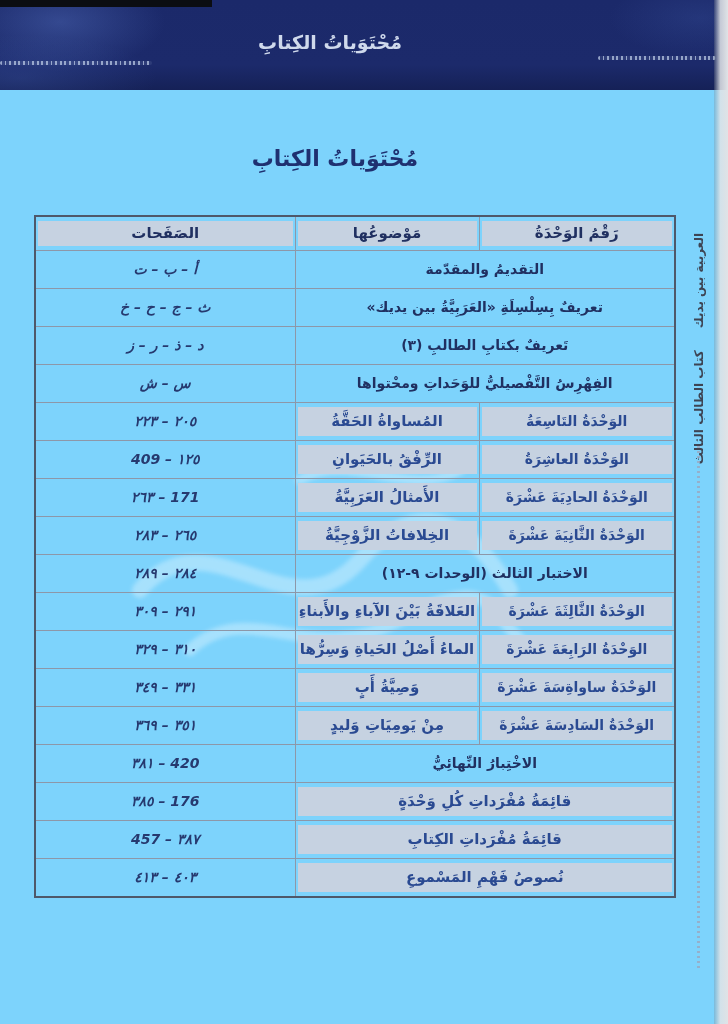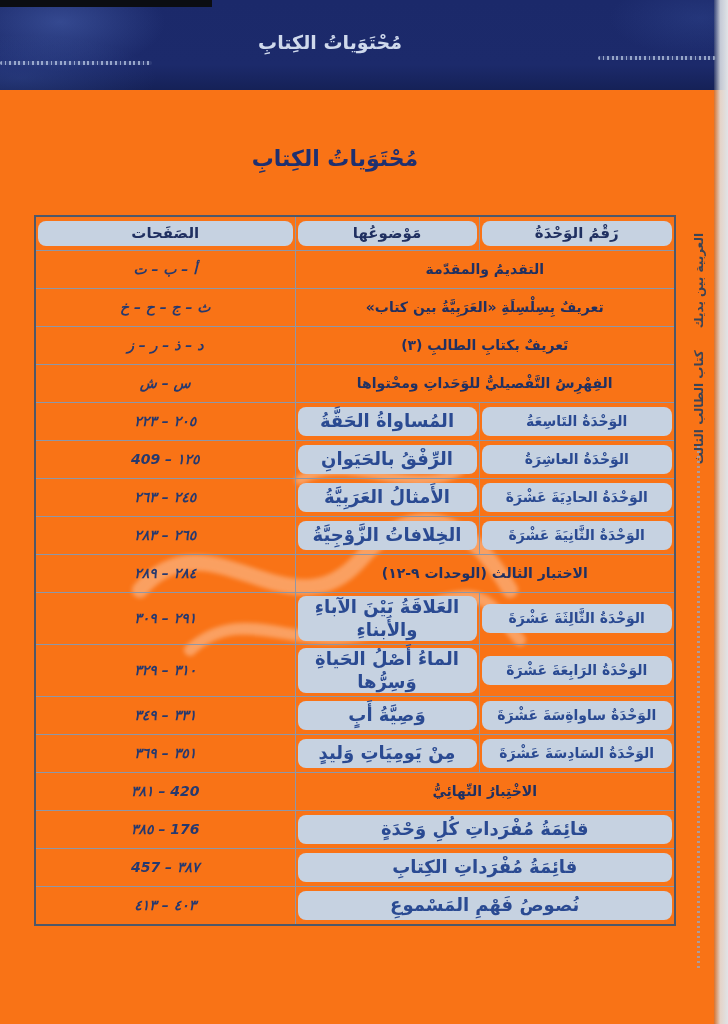--- a/index.html
+++ b/index.html
@@ -1,19 +1,19 @@
 <!DOCTYPE html>
 <html lang="ar" dir="rtl"><head>
 <meta charset="utf-8">
 <style>
   html,body{margin:0;padding:0;}
   body{background:#dfe2e6;}
   .screen{
     position:relative;width:728px;height:1024px;overflow:hidden;
-    background:#f97316;
+    background:#7dd3fc;
     font-family:"DejaVu Sans",sans-serif;
     direction:rtl;
   }
   
   .band{
     position:absolute;top:0;left:0;width:728px;height:90px;
     background:
       radial-gradient(ellipse 150px 70px at 60px 22px, rgba(90,120,200,.40), transparent 70%),
       radial-gradient(ellipse 190px 60px at 20px 78px, rgba(70,100,180,.28), transparent 72%),
       radial-gradient(ellipse 130px 55px at 700px 18px, rgba(70,100,180,.22), transparent 70%),
@@ -39,26 +39,26 @@
   
   .watermark{position:absolute;left:100px;top:420px;width:430px;height:270px;opacity:.32;filter:blur(2px);pointer-events:none;}
   
   .toc{position:absolute;top:215px;right:52px;width:640px;z-index:2;}
   table{width:640px;border-collapse:collapse;table-layout:fixed;direction:rtl;border:2px solid #4e586a;}
   th,td{border:1px solid #8d97a8;padding:0;height:37px;vertical-align:middle;}
   tr.hdr th{height:33px;}
   .cellbox{
     margin:3px 2px;min-height:29px;
     display:flex;align-items:center;justify-content:center;
-    font-weight:bold;font-size:14px;line-height:1.25;text-align:center;border-radius:8px;
+    font-weight:bold;font-size:14px;line-height:1.25;text-align:center;
   }
   tr.hdr .cellbox{min-height:25px;font-size:15px;color:#203061;}
   .shade{background:#c6d2e1;}
   td.unit .cellbox,td.topic .cellbox{color:#2a4a92;text-align:center;}
-  td.topic .cellbox{font-size:18px;}
+  td.topic .cellbox{font-size:15px;}
   tr.plainrow td.topic .cellbox{color:#203061;font-size:14px;}
   td.pages .cellbox{color:#26396f;font-size:14px;letter-spacing:1px;font-style:italic;}
   
   .side-text{
     position:absolute;top:233px;left:492px;width:200px;height:17px;
     transform-origin:100% 0;transform:rotate(-90deg);
     display:flex;flex-direction:row;direction:rtl;gap:22px;
     color:#3d4454;font-size:12px;font-weight:bold;white-space:nowrap;
   }
   .vchain{
@@ -116,21 +116,21 @@
           <tr class="plainrow">
             <td colspan="2" class="topic">
               <div class="cellbox">التقديمُ والمقدّمة</div>
             </td>
             <td class="pages">
               <div class="cellbox">أ – ب – ت</div>
             </td>
           </tr>
           <tr class="plainrow">
             <td colspan="2" class="topic">
-              <div class="cellbox">تعريفٌ بِسِلْسِلَةِ «العَرَبِيَّةُ بين كتاب»</div>
+              <div class="cellbox">تعريفٌ بِسِلْسِلَةِ «العَرَبِيَّةُ بين يديك»</div>
             </td>
             <td class="pages">
               <div class="cellbox">ث – ج – ح – خ</div>
             </td>
           </tr>
           <tr class="plainrow">
             <td colspan="2" class="topic">
               <div class="cellbox">تَعريفٌ بكتابِ الطالبِ (٣)</div>
             </td>
             <td class="pages">
@@ -168,21 +168,21 @@
             </td>
           </tr>
           <tr class="">
             <td class="unit">
               <div class="cellbox shade">الوَحْدَةُ الحادِيَةَ عَشْرَةَ</div>
             </td>
             <td class="topic">
               <div class="cellbox shade">الأَمثالُ العَرَبِيَّةُ</div>
             </td>
             <td class="pages">
-              <div class="cellbox">٢٤٥ – ٢٦٣</div>
+              <div class="cellbox">171 – ٢٦٣</div>
             </td>
           </tr>
           <tr class="">
             <td class="unit">
               <div class="cellbox shade">الوَحْدَةُ الثَّانِيَةَ عَشْرَةَ</div>
             </td>
             <td class="topic">
               <div class="cellbox shade">الخِلافاتُ الزَّوْجِيَّةُ</div>
             </td>
             <td class="pages">

